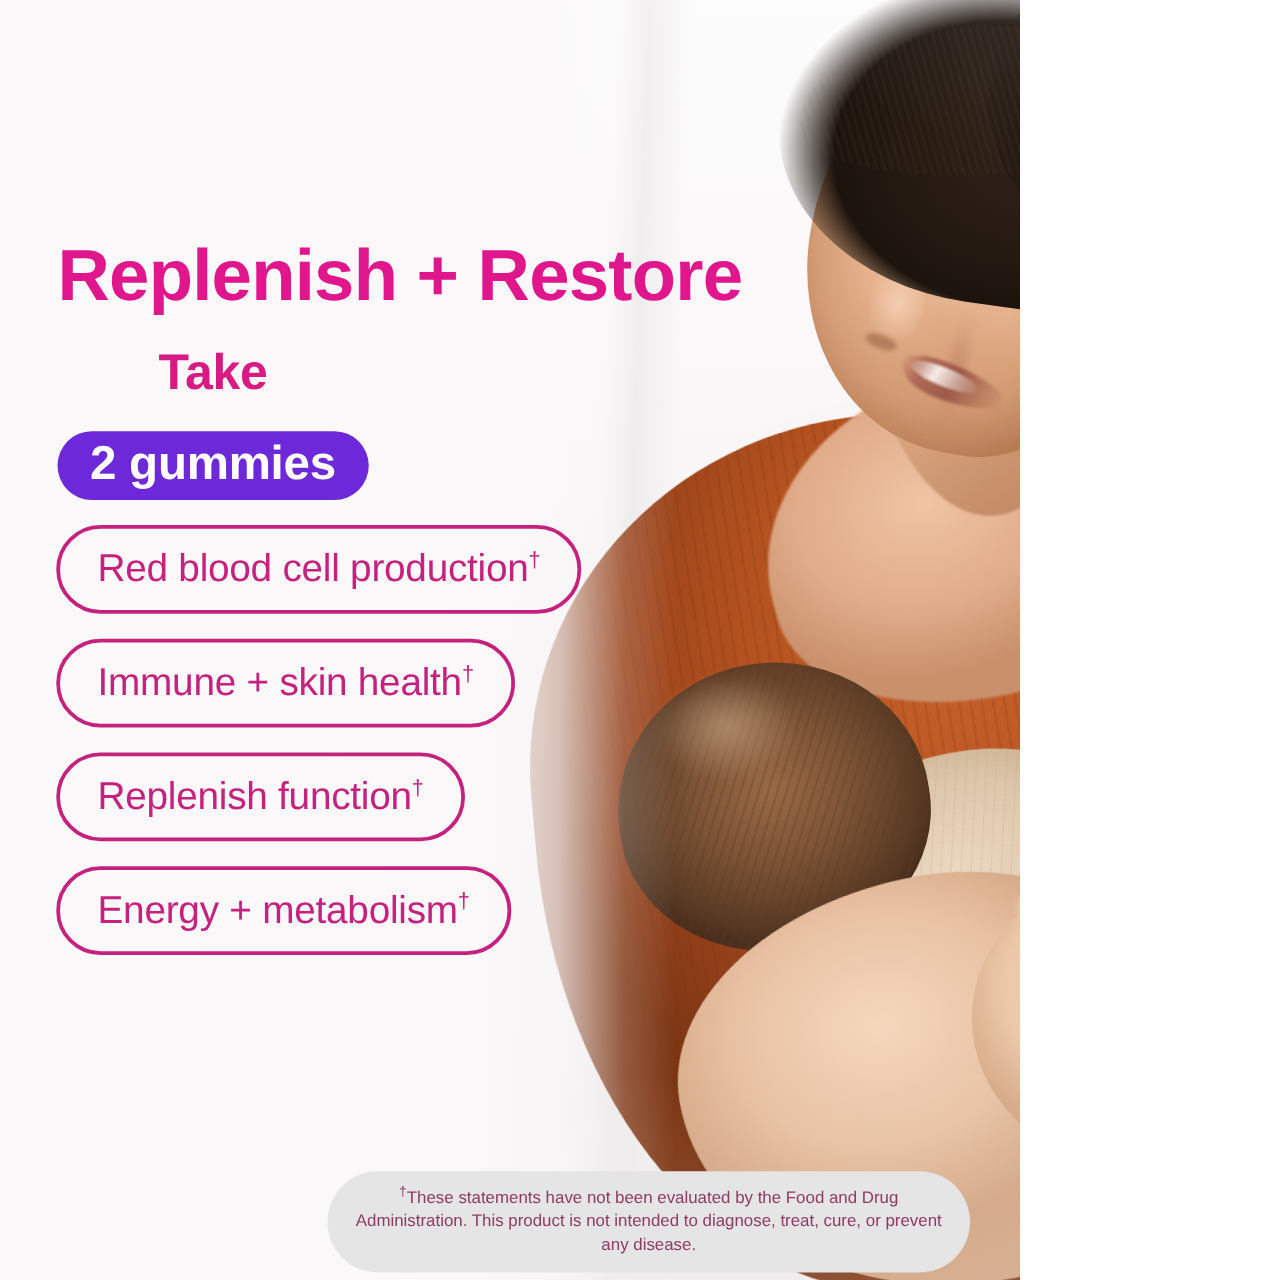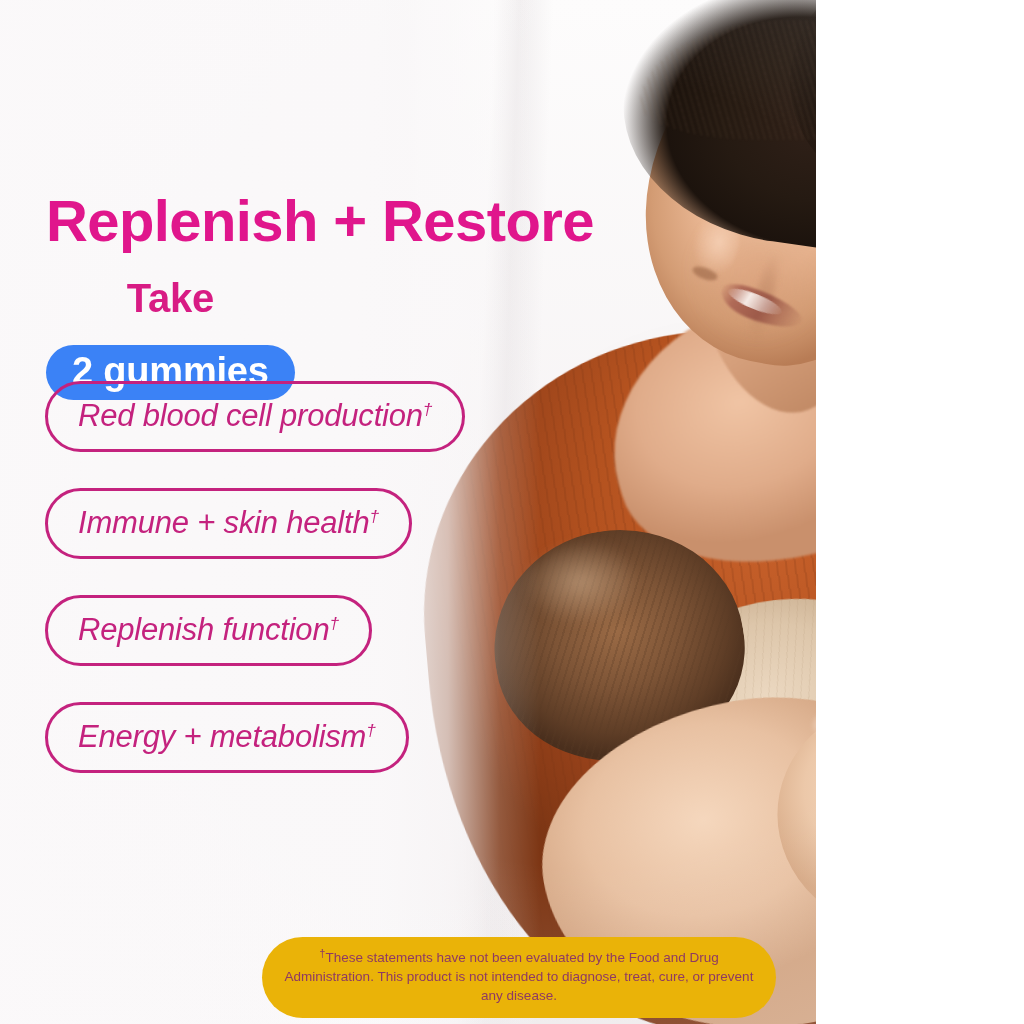--- a/index.html
+++ b/index.html
@@ -386,38 +386,37 @@
     white-space: nowrap;
     flex-direction: column;
   }
   .take-word {
     font-size: 40px;
     font-weight: 700;
     color: #d81b84;
     letter-spacing: -0.3px;
   }
   .dose-pill {
-    background: #3b82f6;
+    background: #6d28d9;
     color: #ffffff;
     font-size: 38px;
     font-weight: 700;
     letter-spacing: -0.2px;
     border-radius: 999px;
     padding: 7px 26px 10px 26px;
     line-height: 1;
   }
 
   .benefits {
     position: absolute;
     left: 45px;
-    top: 381px;
+    top: 420px;
     display: flex;
     flex-direction: column;
-    gap: 36px;
-    font-style: italic;
+    gap: 20px;
   }
   .benefit {
     border: 3px solid #c4227e;
     border-radius: 999px;
     color: #c4227e;
     font-size: 31px;
     font-weight: 400;
     letter-spacing: -0.2px;
     padding: 16px 30px 18px 30px;
     line-height: 1;
@@ -430,21 +429,21 @@
     vertical-align: super;
     line-height: 0;
   }
 
   .disclaimer {
     position: absolute;
     left: 262px;
     top: 937px;
     width: 514px;
     box-sizing: border-box;
-    background: #eab308;
+    background: #e5e5e5;
     border-radius: 999px;
     padding: 11px 22px 13px 22px;
     text-align: center;
     color: #8e3a63;
     font-size: 13.5px;
     font-weight: 400;
     line-height: 1.42;
   }
   .disclaimer sup {
     font-size: 0.82em;

